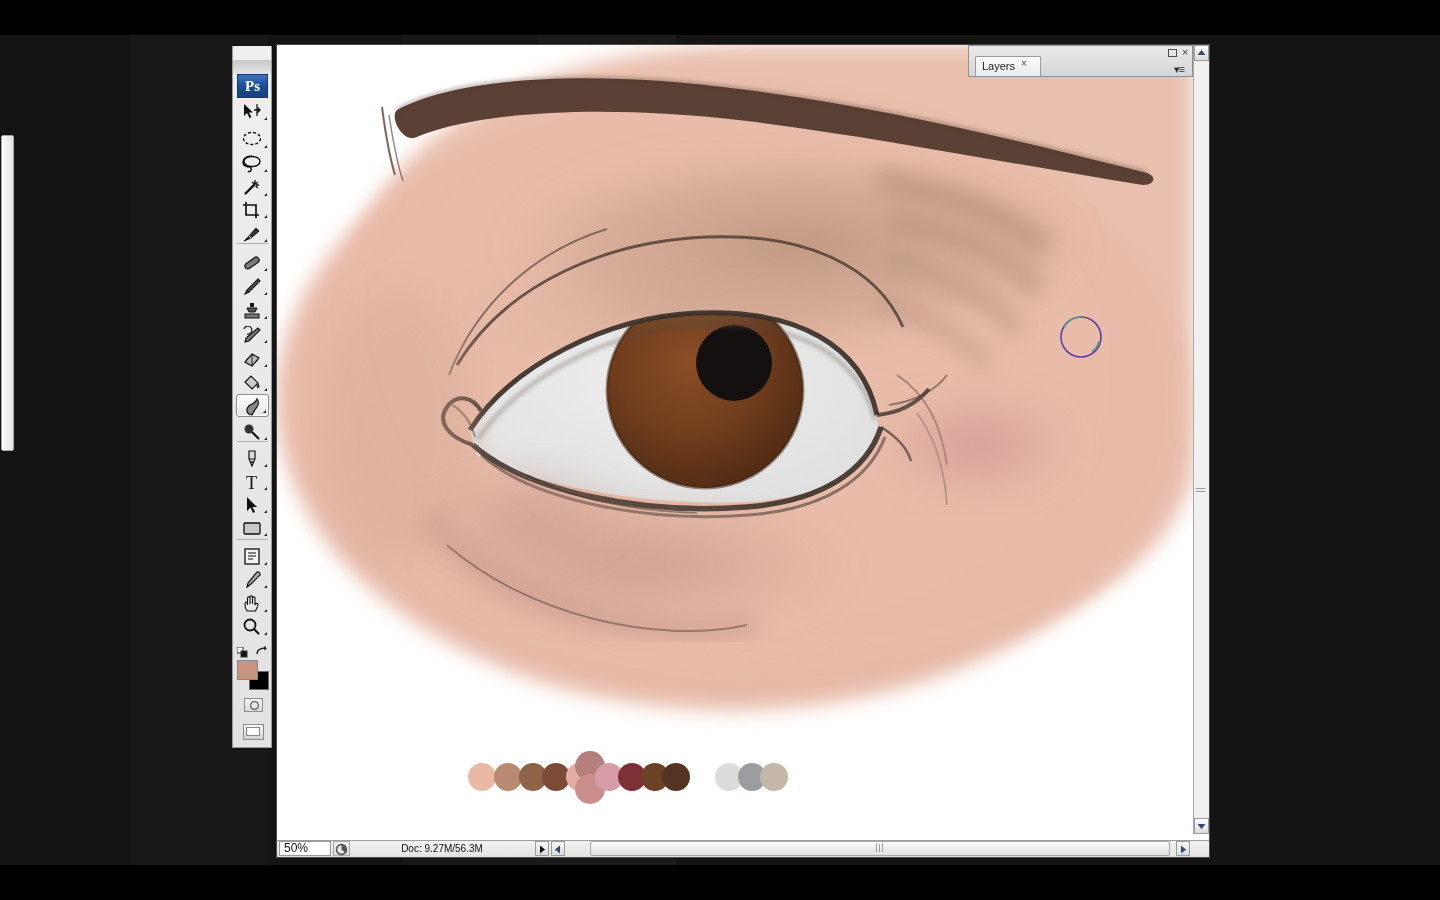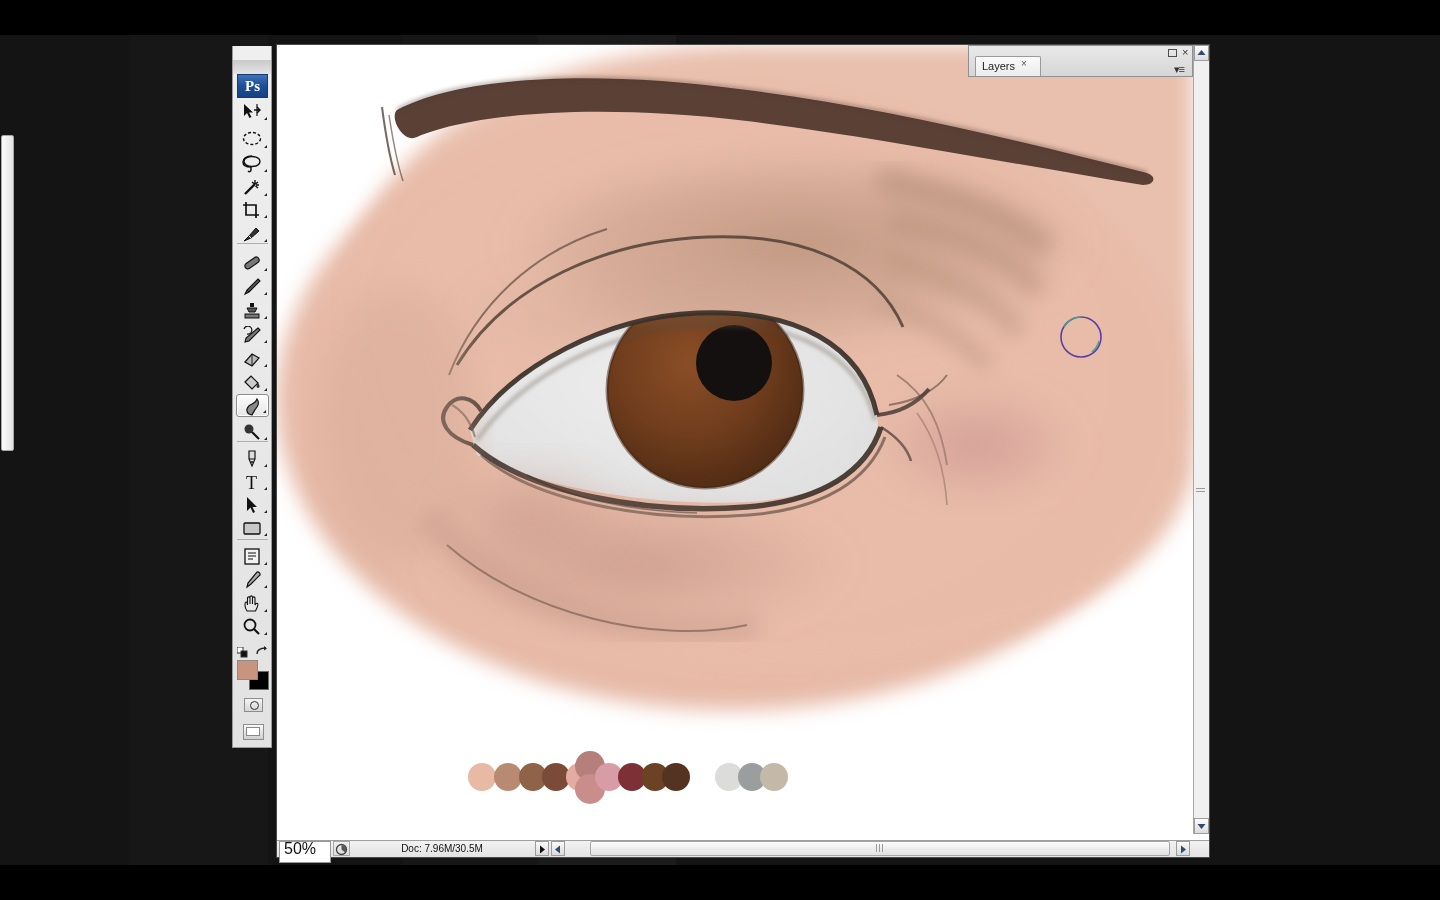--- a/index.html
+++ b/index.html
@@ -90,22 +90,22 @@
   .vbtn{position:absolute;left:0;width:15px;height:16px;
      background:linear-gradient(180deg,#fdfdfd,#dcdcdc);border:1px solid #9c9c9c;box-sizing:border-box;}
   #vup{top:0;} #vdn{bottom:0;}
   #vthumb{position:absolute;left:1px;top:135px;width:13px;height:316px;
      background:linear-gradient(90deg,#fbfbfb,#e3e3e3);border:1px solid #a6a6a6;box-sizing:border-box;border-radius:2px;}
   #vgrip{position:absolute;left:1196px;top:488px;width:9px;height:6px;
      background:repeating-linear-gradient(180deg,#9a9a9a 0 1px,transparent 1px 3px);}
   
   #statusbar{position:absolute;left:277px;top:840px;width:932px;height:17px;
      background:linear-gradient(180deg,#f2f2f2,#e3e3e3);border-top:1px solid #9e9e9e;box-sizing:border-box;}
-  #zoomfield{position:absolute;left:279px;top:841px;width:52px;height:22px;background:#fff;
-     border:1px solid #989898;box-sizing:border-box;font-size:16px;line-height:13px;padding-left:4px;color:#111;}
+  #zoomfield{position:absolute;left:279px;top:841px;width:52px;height:15px;background:#fff;
+     border:1px solid #989898;box-sizing:border-box;font-size:12px;line-height:13px;padding-left:4px;color:#111;}
   #docprev{position:absolute;left:333px;top:841px;width:17px;height:15px;
      background:linear-gradient(180deg,#f0f0f0,#dcdcdc);border:1px solid #a8a8a8;box-sizing:border-box;}
   #docinfo{position:absolute;left:352px;top:841px;width:180px;height:15px;
      font-size:10px;line-height:15px;color:#111;text-align:center;}
   .hbtn{position:absolute;top:841px;width:14px;height:15px;
      background:linear-gradient(180deg,#fbfbfb,#dadada);border:1px solid #9c9c9c;box-sizing:border-box;}
   #hplay{left:535px;} #hleft{left:551px;} #hright{left:1176px;}
   #hthumb{position:absolute;left:590px;top:841px;width:580px;height:15px;
      background:linear-gradient(180deg,#fcfcfc,#e0e0e0);border:1px solid #a6a6a6;box-sizing:border-box;border-radius:2px;}
   #hgrip{position:absolute;left:876px;top:844px;width:8px;height:8px;
@@ -490,21 +490,21 @@
 <div id="vgrip"></div>
 
 <div id="statusbar"></div>
 <div id="zoomfield">50%</div>
 <div id="docprev">
   <svg width="15" height="13" viewBox="0 0 15 13">
       <circle cx="7.5" cy="6.5" r="5" fill="none" stroke="#444" stroke-width="1.3"></circle>
       <path d="M7.5 6.5 L7.5 2 A4.6 4.6 0 0 1 11.2 9.4 Z" fill="#555"></path>
     </svg>
 </div>
-<div id="docinfo">Doc: 7.96M/30.5M</div>
+<div id="docinfo">Doc: 9.27M/56.3M</div>
 <div class="hbtn" id="hplay">
   <svg width="12" height="13" viewBox="0 0 12 13">
       <path d="M4 2.5 L9 6.5 L4 10.5 Z" fill="#111"></path>
     </svg>
 </div>
 <div class="hbtn" id="hleft">
   <svg width="12" height="13" viewBox="0 0 12 13">
       <path d="M8 2.5 L3 6.5 L8 10.5 Z" fill="#2c4a72"></path>
     </svg>
 </div>

